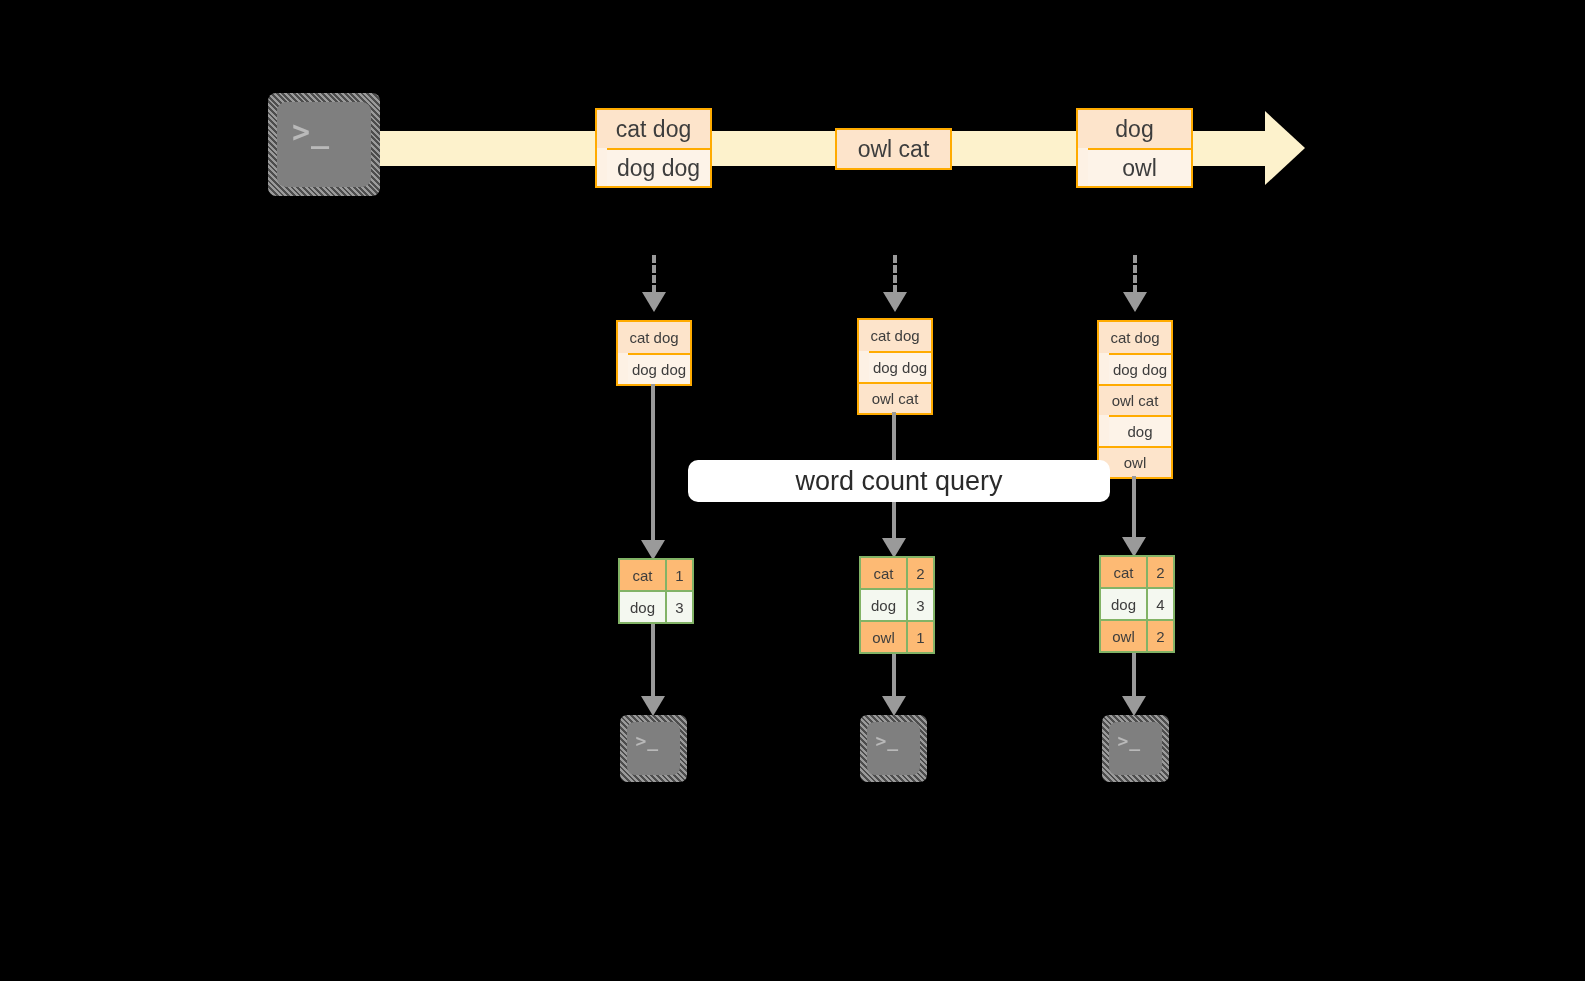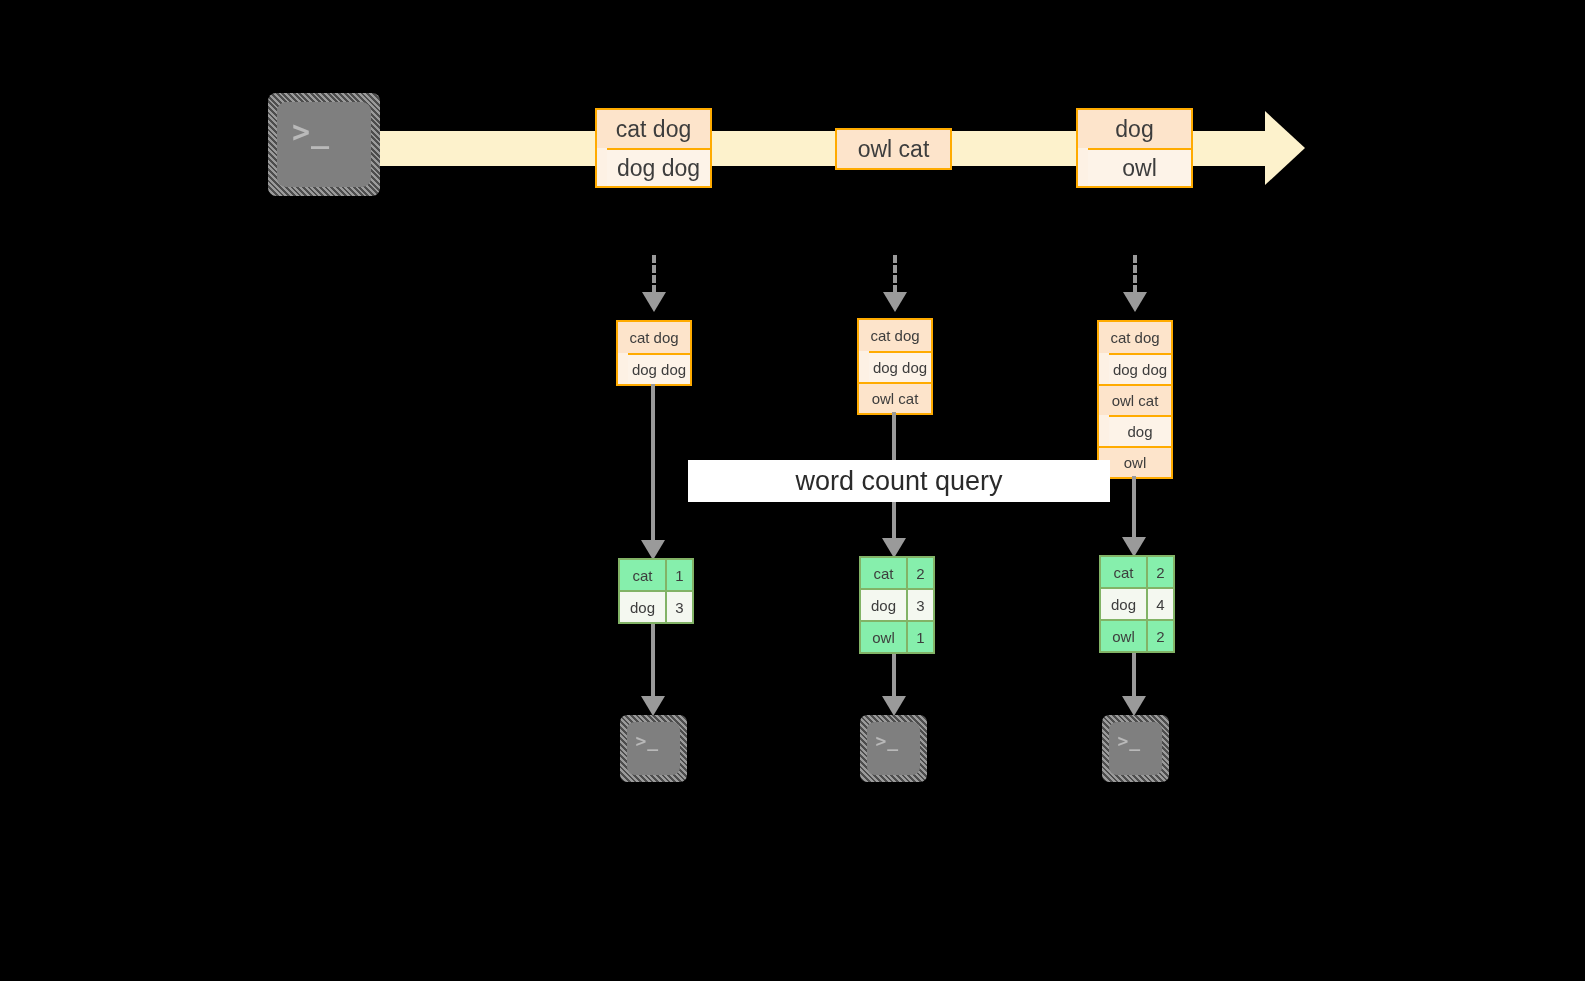--- a/index.html
+++ b/index.html
@@ -103,21 +103,21 @@
   .gcell {
     box-sizing: border-box;
     display: flex;
     align-items: center;
     justify-content: center;
     font-size: 15px;
     color: #3d3d3d;
   }
   .gcell.word { width: 45px; }
   .gcell.count { width: 27px; border-left: 2px solid #82b366; }
-  .grow.shade-a .gcell { background: #86efac; }
+  .grow.shade-a .gcell { background: #fdba74; }
   .grow.shade-b .gcell { background: #f4f8f0; }
 
   
   .vline {
     position: absolute;
     width: 4px;
     background: #9a9a9a;
   }
   .vline.dashed {
     background: none;
@@ -133,20 +133,21 @@
     border-top: 20px solid #9a9a9a;
   }
 
   
   .query-band {
     position: absolute;
     background: #ffffff;
     display: flex;
     align-items: center;
     justify-content: center;
+    border-radius: 10px;
   }
   .query-band span {
     font-size: 27px;
     color: #2b2b2b;
     white-space: nowrap;
   }
 </style>
 </head>
 <body>
 

